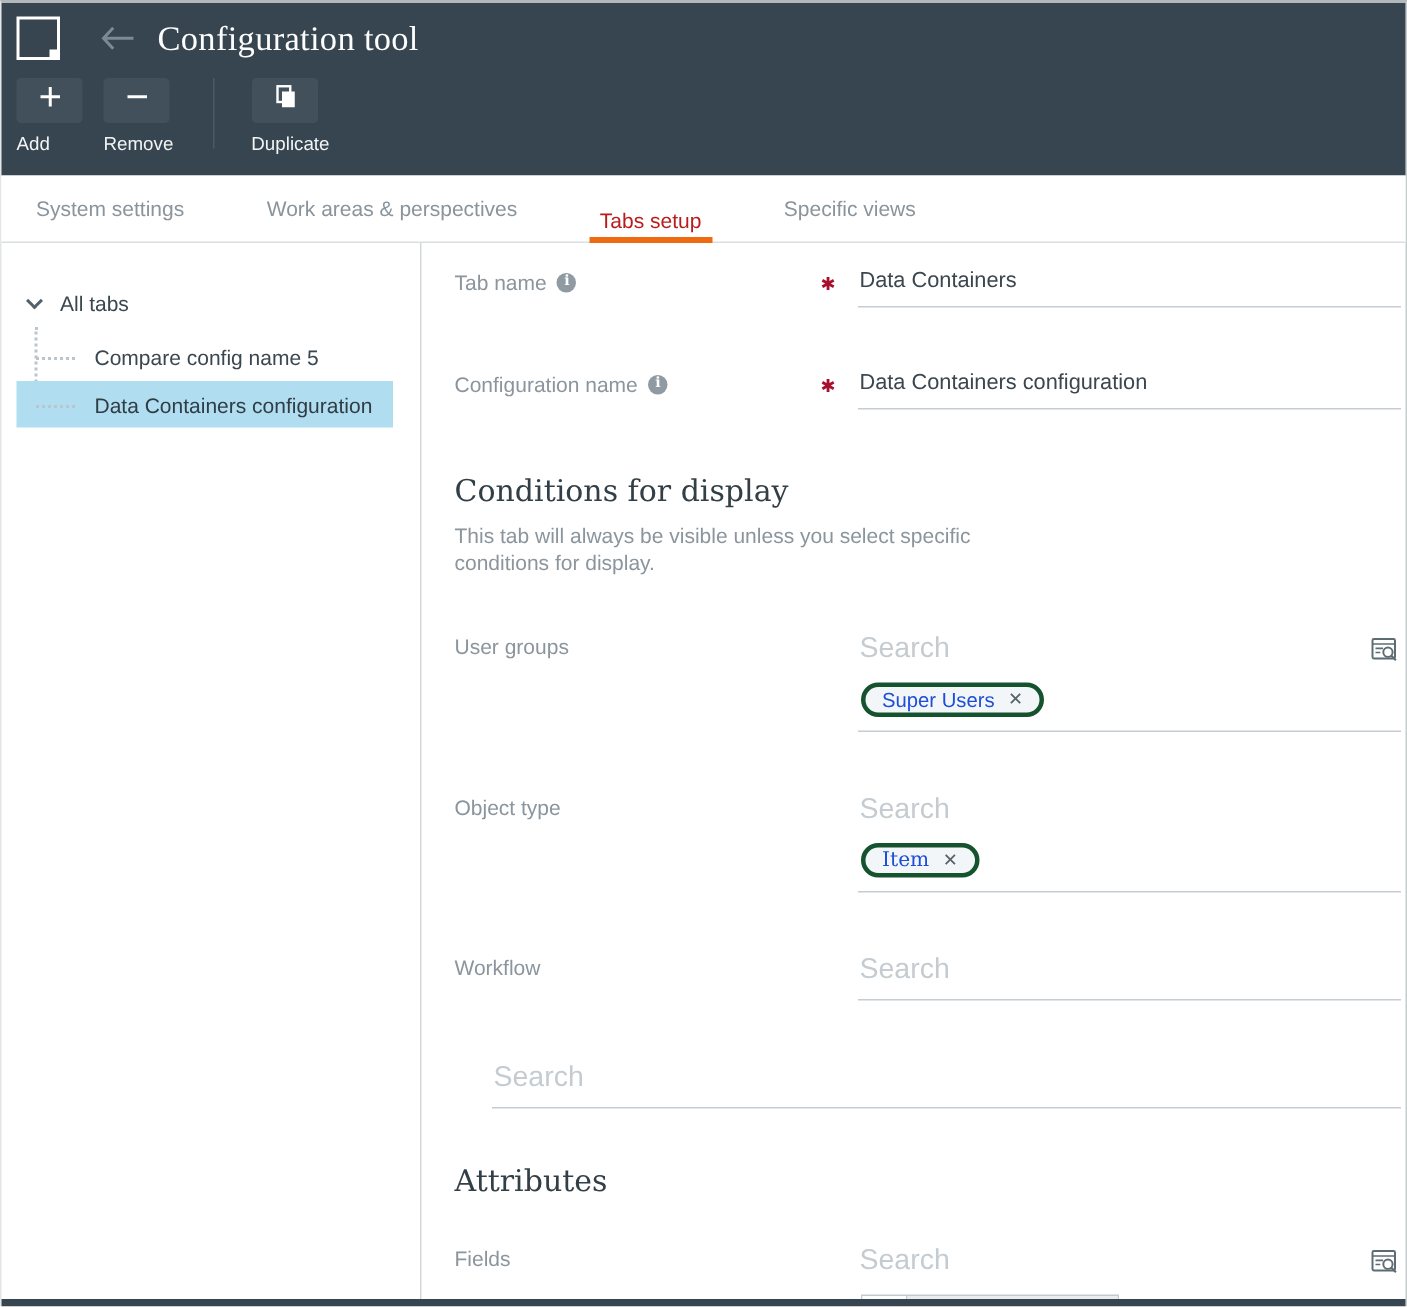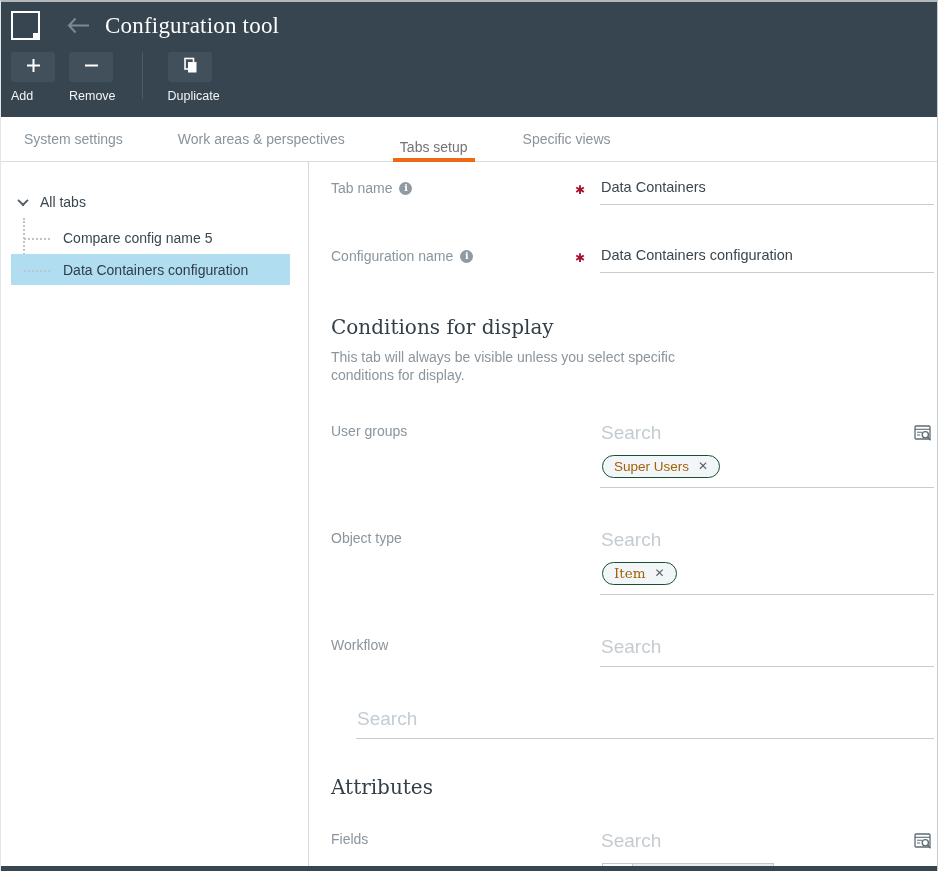--- a/index.html
+++ b/index.html
@@ -22,29 +22,29 @@
   .tool-btn { width:44px; height:30px; background:#41505a; border:none; border-radius:3px;
               display:flex; align-items:center; justify-content:center; }
   .tool-label { margin-top:7px; font-size:12.5px; color:#f2f4f5; }
   .tbar-divider { width:1px; height:47px; background:#4b5a63; margin:0 25px 0 12px; }
 
   
   .tabbar { height:45px; border-bottom:1px solid #d9dee1; display:flex; align-items:stretch;
             padding-left:20px; background:#fff; flex:0 0 auto;gap:12px; }
   .tab { display:flex; align-items:center; margin-right:37px; font-size:14px; color:#8a949c;
          position:relative; cursor:pointer; padding:0 3px; }
-  .tab.active { color:#737373;margin-top:16px; }
+  .tab.active { color:#b91c1c;margin-top:16px; }
   .tab.active::after { content:""; position:absolute; left:-4px; right:-4px; bottom:-1px;
                        height:4px; background:#ee6a10; }
 
   
   .content { flex:1 1 auto; display:flex; overflow:hidden; }
 
   
-  .treepanel { width:308px; flex:0 0 auto; border-right:1px solid #d3d8db; padding-top:26px; }
+  .treepanel { width:280px; flex:0 0 auto; border-right:1px solid #d3d8db; padding-top:26px; }
   .tree-root { display:flex; align-items:center; padding-left:18px; height:28px; cursor:pointer; }
   .chev { width:8px; height:8px; border-right:2px solid #54626b; border-bottom:2px solid #54626b;
           transform:rotate(45deg) translate(-1px,-1px); margin-right:13px; flex:0 0 auto; }
   .tree-root-label { font-size:14px; color:#3b4750; }
   .tree-children { position:relative; margin-top:6px; }
   .tree-children::before { content:""; position:absolute; left:22px; top:-4px; bottom:15px;
                            border-left:2px dotted #bcc5cb; }
   .tree-item { position:relative; height:31px; margin:1px 18px 1px 10px; padding-left:52px;
                display:flex; align-items:center; font-size:14px; color:#3b4750; cursor:pointer; }
   .tree-item::before { content:""; position:absolute; left:13px; top:50%; width:26px;
@@ -71,22 +71,22 @@
                 padding:0 0 9px 1px; background:transparent; }
   .search-control { border-bottom:1px solid #c5cdd2; padding-bottom:6px; }
   .search-line { display:flex; align-items:center; }
   .search-input { flex:1 1 auto; min-width:0; border:none; outline:none; background:transparent;
                   font-family:"Liberation Sans", sans-serif; font-size:19px; color:#15803d;
                   padding:1px 0 2px 1px; }
   .search-input::placeholder { color:#c4ccd2; opacity:1; }
   .browse-btn { flex:0 0 auto; background:none; border:none; cursor:pointer; padding:0 1px; display:flex; }
   .chips { margin:9px 0 3px 2px; display:flex; }
   .chip { display:inline-flex; align-items:center; gap:9px; height:23px; padding:0 11px;
-          border:1px solid #14532d; border-radius:13px; background:#f3f6f8;
-          font-size:13.5px; color:#a16207; }
+          border:3px solid #14532d; border-radius:13px; background:#f3f6f8;
+          font-size:13.5px; color:#1d4ed8; }
   .chip.serif-name .chip-text { font-family:"DejaVu Serif", serif; }
   .chip-close { cursor:pointer; color:#55626a; font-size:12px; line-height:1; background:none; border:none; }
   .chip-close::after { content:"✕"; }
   .rect-chip { display:inline-flex; align-items:stretch; height:26px; border:1px solid #c3cacf; }
   .rect-chip .folder-cell { width:30px; background:#fcfdfd; border-right:1px solid #c3cacf;
                             display:flex; align-items:center; justify-content:center; }
   .rect-chip .chip-body { background:#e9edef; padding:0 11px; display:flex; align-items:center;
                           gap:10px; font-size:13.5px; color:#48545c; }
 
   .section-heading { font-family:"DejaVu Serif", serif; font-size:20px; font-weight:500;

